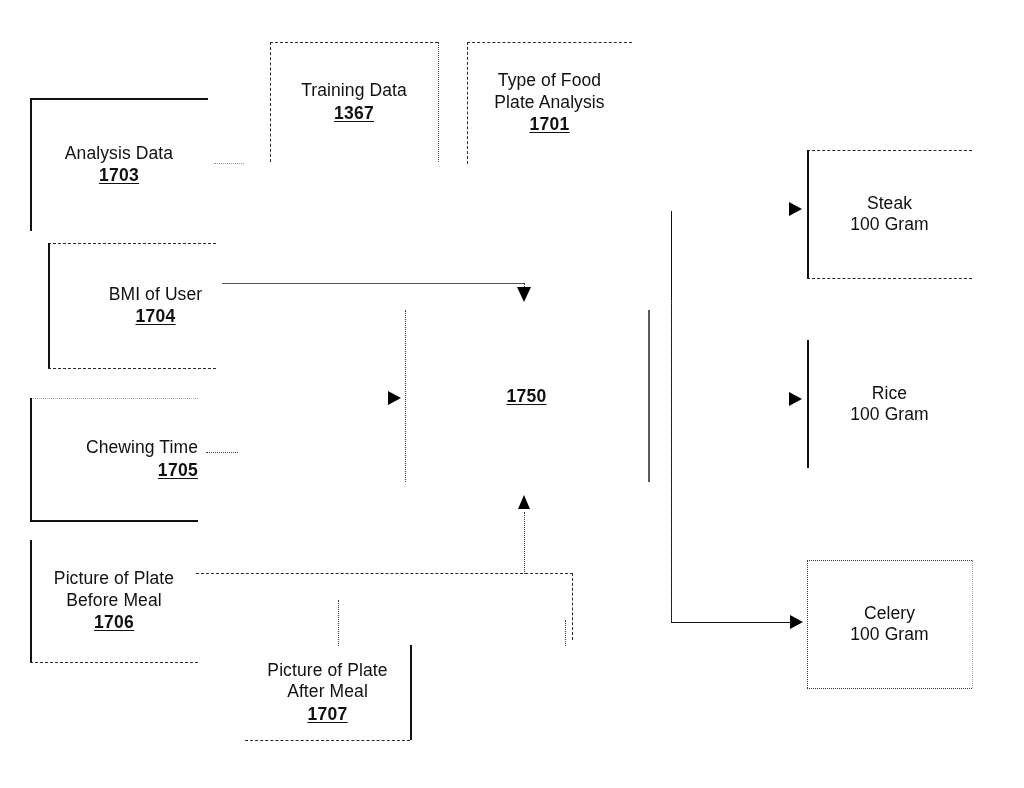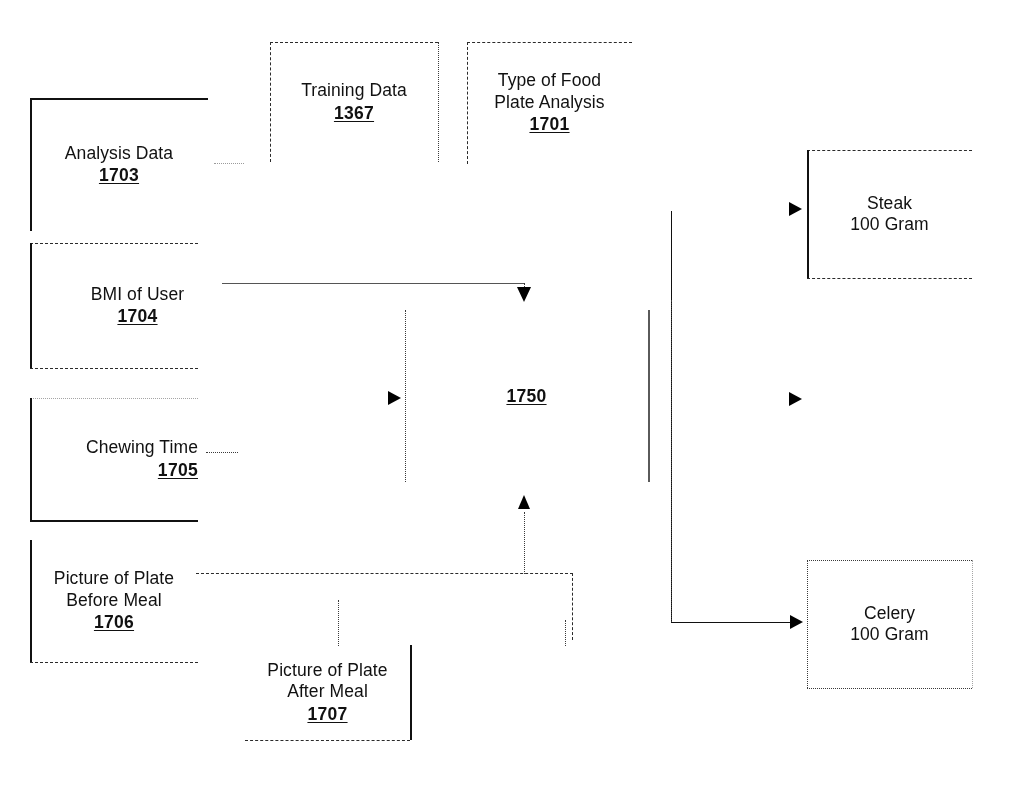--- a/index.html
+++ b/index.html
@@ -121,21 +121,21 @@
   </div>
 
   <div class="node" style="left:467px; top:42px; width:165px; height:122px;">
     <div class="edge h dashed" style="top:0;"></div>
     <div class="edge v dashed" style="left:0;"></div>
     <div class="label">Type of Food
 Plate Analysis</div>
     <div class="ref">1701</div>
   </div>
 
-  <div class="node" style="left:30px; top:243px; width:168px; height:125px;padding-left:47px;">
+  <div class="node" style="left:48px; top:243px; width:168px; height:125px;padding-left:47px;">
     <div class="edge h dashed" style="top:0;"></div>
     <div class="edge v solid" style="left:0;"></div>
     <div class="edge h dashed" style="top:100%;"></div>
     <div class="label">BMI of User</div>
     <div class="ref">1704</div>
   </div>
 
   <div class="node" style="left:30px; top:398px; width:168px; height:122px;align-items:flex-end;">
     <div class="edge h dotted faint" style="top:0;"></div>
     <div class="edge v solid" style="left:0;"></div>
@@ -170,20 +170,25 @@
   </div>
 
   <div class="node" style="left:807px; top:150px; width:165px; height:128px;">
     <div class="edge h dashed" style="top:0;"></div>
     <div class="edge v solid" style="left:0;"></div>
     <div class="edge h dashed" style="top:100%;"></div>
     <div class="label">Steak</div>
     <div class="label">100 Gram</div>
   </div>
 
+  <div class="node" style="left:807px; top:340px; width:165px; height:128px;">
+    <div class="edge v solid" style="left:0;"></div>
+    <div class="label">Rice</div>
+    <div class="label">100 Gram</div>
+  </div>
 
   <div class="node" style="left:807px; top:560px; width:165px; height:128px;text-align:center;">
     <div class="edge h dotted" style="top:0;"></div>
     <div class="edge v dotted" style="left:0;"></div>
     <div class="edge h dotted" style="top:100%;"></div>
     <div class="edge v dotted faint" style="left:100%;"></div>
     <div class="label">Celery</div>
     <div class="label">100 Gram</div>
   </div>
 

